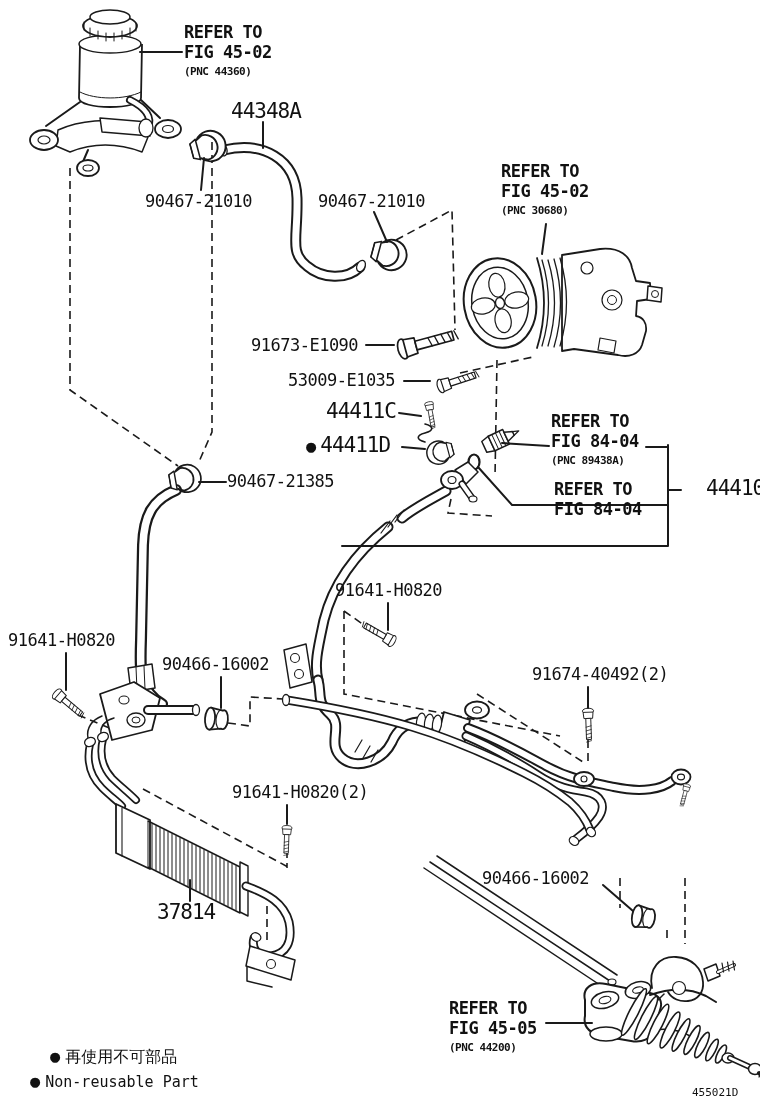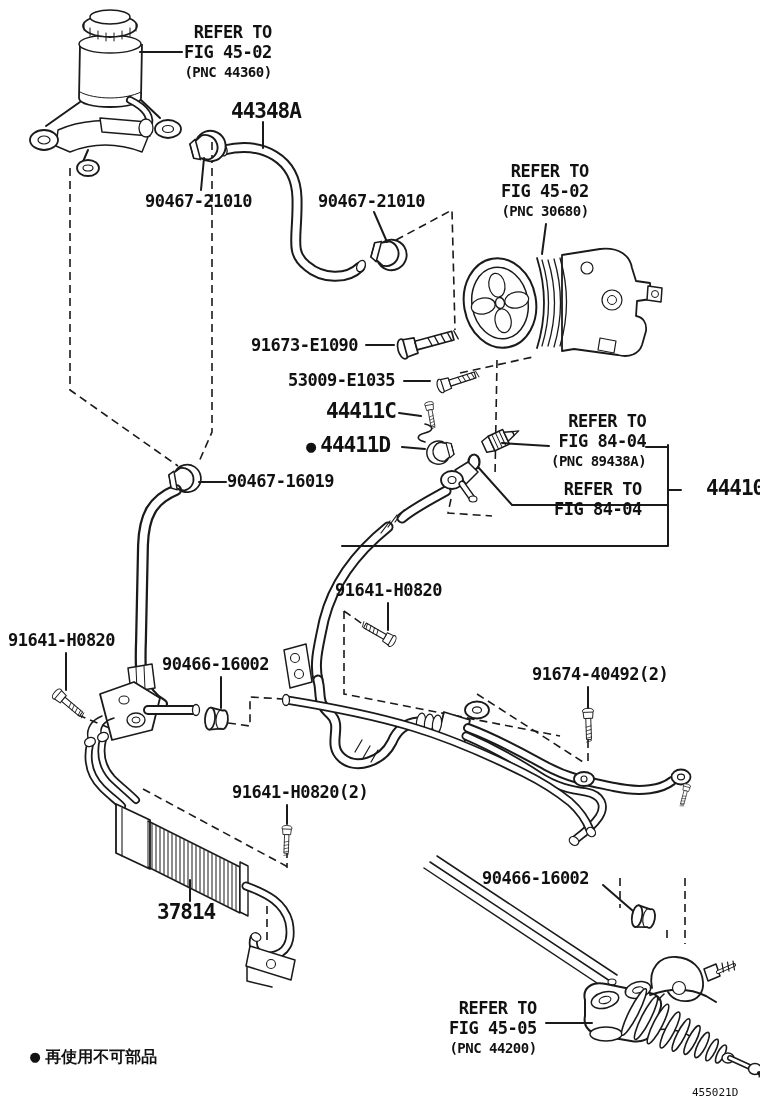--- a/index.html
+++ b/index.html
@@ -1,34 +1,34 @@
 <!DOCTYPE html>
 <html><head>
 <meta charset="utf-8">
 <style>
   html,body{margin:0;padding:0;background:#fff;}
   .canvas{position:relative;width:760px;height:1112px;background:#fff;overflow:hidden;
-          font-family:"DejaVu Sans Mono","Liberation Mono",monospace;color:#111;text-align:right;}
+          font-family:"DejaVu Sans Mono","Liberation Mono",monospace;color:#111;}
   svg{position:absolute;left:0;top:0;}
   
   .o{stroke:#1a1a1a;fill:none;stroke-linejoin:round;stroke-linecap:round;}
   .f{fill:#fff;stroke:#1a1a1a;stroke-linejoin:round;}
   .w{stroke:#fff;fill:none;stroke-linecap:round;}
   .ld{stroke:#1a1a1a;stroke-width:2;fill:none;stroke-linecap:round;}
   .dsh{stroke:#1a1a1a;stroke-width:1.6;fill:none;stroke-dasharray:8 5;}
   
-  .pn{position:absolute;font-weight:bold;font-size:17px;letter-spacing:-0.5px;white-space:nowrap;line-height:19px;}
+  .pn{position:absolute;font-weight:normal;font-size:17px;letter-spacing:-0.5px;white-space:nowrap;line-height:19px;}
   .pn.big{font-size:21px;letter-spacing:-1px;line-height:22px;}
   .ref{position:absolute;font-weight:bold;font-size:17px;letter-spacing:-0.5px;white-space:nowrap;line-height:20px;}
   .ref span{display:block;}
-  .ref .pnc{font-size:14px;}
+  .ref .pnc{font-size:11px;}
   .bullet{display:inline-block;margin-right:5px;font-size:17px;}
   .code{position:absolute;font-weight:normal;font-size:11px;letter-spacing:0;}
   .legend{position:absolute;font-size:16px;line-height:24px;}
-  .legend .jp{font-weight:bold;font-size:16px;}
+  .legend .jp{font-weight:normal;font-size:16px;margin-left:20px;}
   .legend .en{font-weight:normal;font-size:15px;}
 </style>
 </head>
 <body>
 
 <div class="canvas">
 
 <svg width="760" height="1112" viewBox="0 0 760 1112">
   <defs>
     <g id="bolt">
@@ -304,21 +304,21 @@
   </div>
 
   <div class="pn" style="left:251px;top:336px">91673-E1090</div>
   <div class="pn" style="left:288px;top:371px">53009-E1035</div>
   <div class="pn big" style="left:326px;top:400px">44411C</div>
 
   <div class="pn big" style="left:306px;top:434px">
     <span class="bullet">●</span><span>44411D</span>
   </div>
 
-  <div class="pn" style="left:227px;top:472px">90467-16019</div>
+  <div class="pn" style="left:227px;top:472px">90467-21385</div>
 
   <div class="ref" style="left:551px;top:411px">
     <span>REFER TO</span>
     <span>FIG 84-04</span>
     <span class="pnc">(PNC 89438A)</span>
   </div>
 
   <div class="ref" style="left:554px;top:479px">
     <span>REFER TO</span>
     <span>FIG 84-04</span>
@@ -334,16 +334,17 @@
   <div class="pn" style="left:482px;top:869px">90466-16002</div>
 
   <div class="ref" style="left:449px;top:998px">
     <span>REFER TO</span>
     <span>FIG 45-05</span>
     <span class="pnc">(PNC 44200)</span>
   </div>
 
   <div class="legend" style="left:30px;top:1044px">
     <div class="jp"><span class="bullet">●</span><span>再使用不可部品</span></div>
+    <div class="en"><span class="bullet">●</span><span>Non-reusable Part</span></div>
   </div>
 
   <div class="code" style="left:692px;top:1086px">455021D</div>
 </div>
 
 </body></html>

